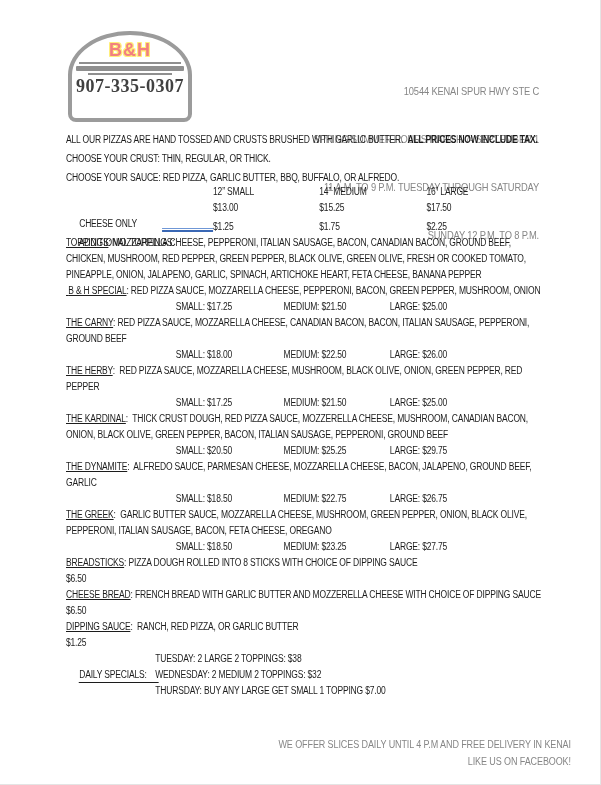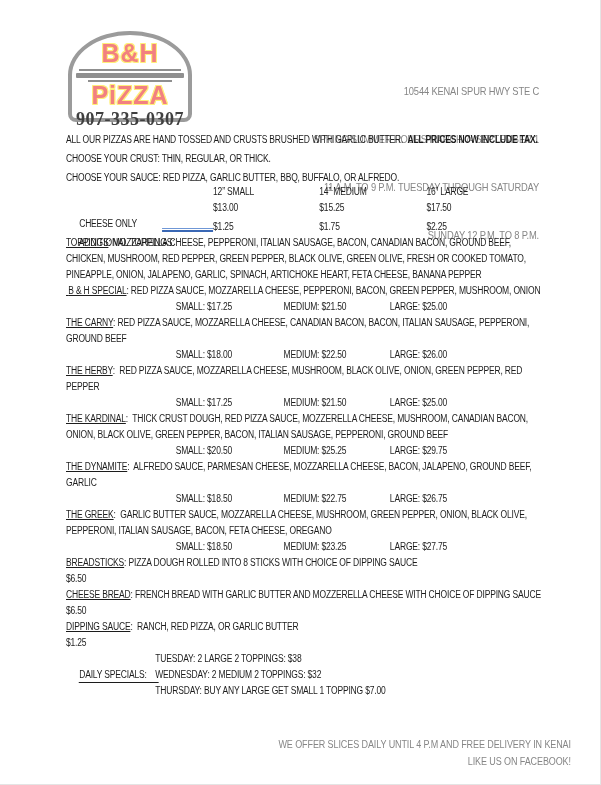--- a/index.html
+++ b/index.html
@@ -15,21 +15,21 @@
     background:#fff;border:4px solid #9b9b9b;
     border-radius:62px 62px 8px 8px / 44px 44px 8px 8px;
     display:flex;flex-direction:column;align-items:center;justify-content:flex-start;
     text-align:center;
   }
   .logo-word{
     font-weight:bold;color:#f28080;letter-spacing:1px;line-height:1;
     text-shadow:-1px -1px 0 #ffee7a,1px -1px 0 #ffee7a,-1px 1px 0 #ffee7a,1px 1px 0 #ffee7a,
                  0 -1px 0 #ffee7a,0 1px 0 #ffee7a,-1px 0 0 #ffee7a,1px 0 0 #ffee7a;
   }
-  .logo-top{font-size:25px;margin-top:6px;}
+  .logo-top{font-size:18px;margin-top:6px;}
   .logo-bottom{font-size:25px;margin-top:1px;}
   .awning{width:104px;display:flex;flex-direction:column;align-items:center;margin-top:3px;}
   .awning .a1{width:102px;height:2px;background:#8f8f8f;}
   .awning .a2{width:108px;height:5px;background:#8f8f8f;margin-top:2px;border-radius:1px;}
   .awning .a3{width:84px;height:2px;background:#8f8f8f;margin-top:2px;}
   .logo-phone{
     font-family:"Liberation Serif",serif;font-weight:bold;font-size:18px;color:#404040;
     letter-spacing:.5px;margin-top:2px;line-height:1;
   }
 
@@ -79,21 +79,20 @@
 
 <div class="page">
 
   <div class="logo">
     <div class="logo-word logo-top">B&amp;H</div>
     <div class="awning">
       <div class="a1"></div>
       <div class="a2"></div>
       <div class="a3"></div>
     </div>
-    <div class="logo-word logo-bottom">PiZZA</div>
     <div class="logo-phone">907-335-0307</div>
   </div>
 
   <div class="addr">
     <div>10544 KENAI SPUR HWY STE C</div>
     <div>SPRING/SUMMER HOURS MARCH 7- SEPTEMBER 1</div>
     <div>11 A.M. TO 9 P.M. TUESDAY THROUGH SATURDAY</div>
     <div>SUNDAY 12 P.M. TO 8 P.M.</div>
   </div>
 

